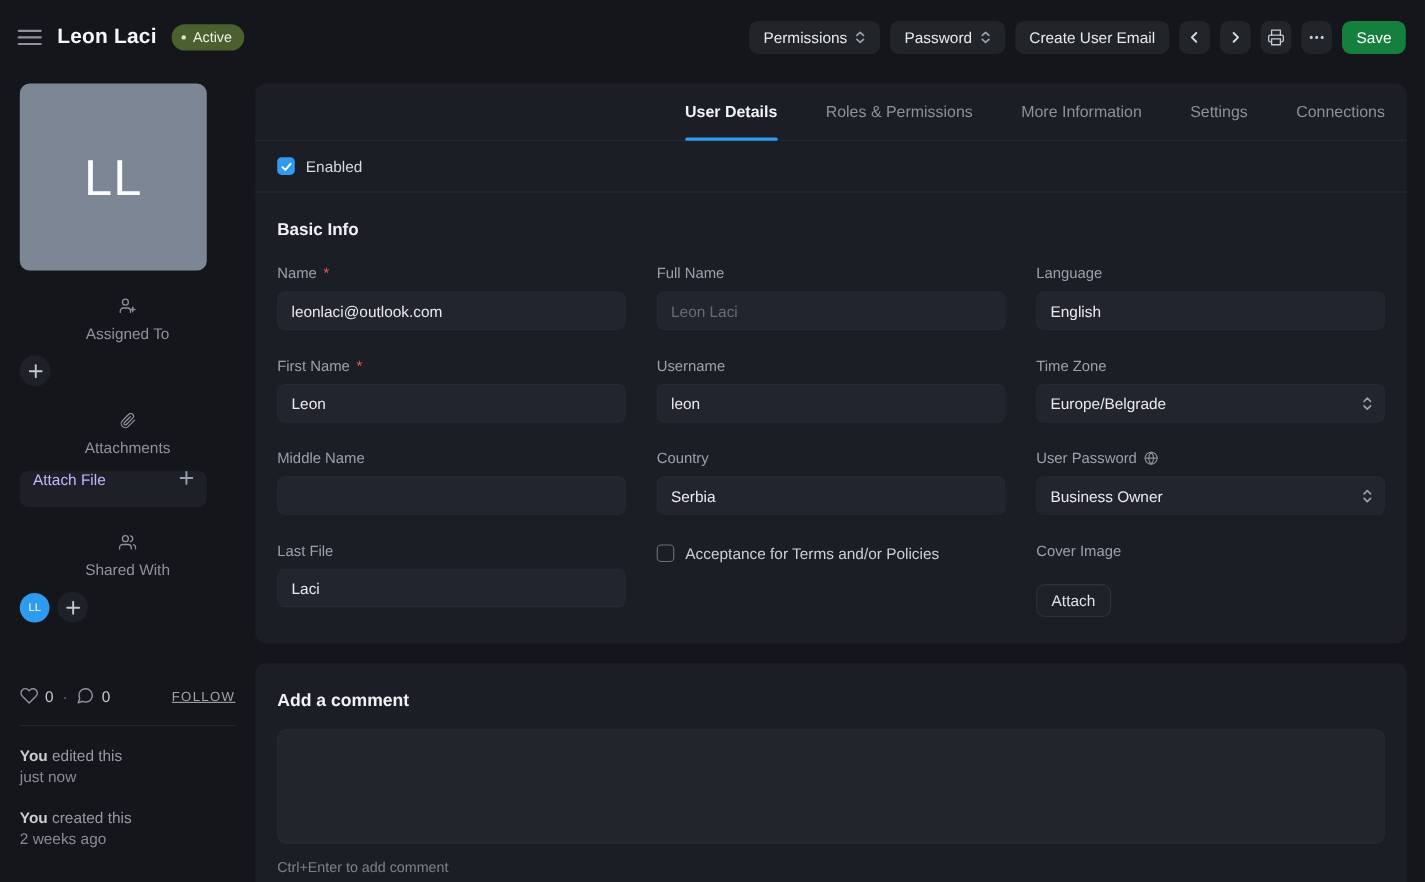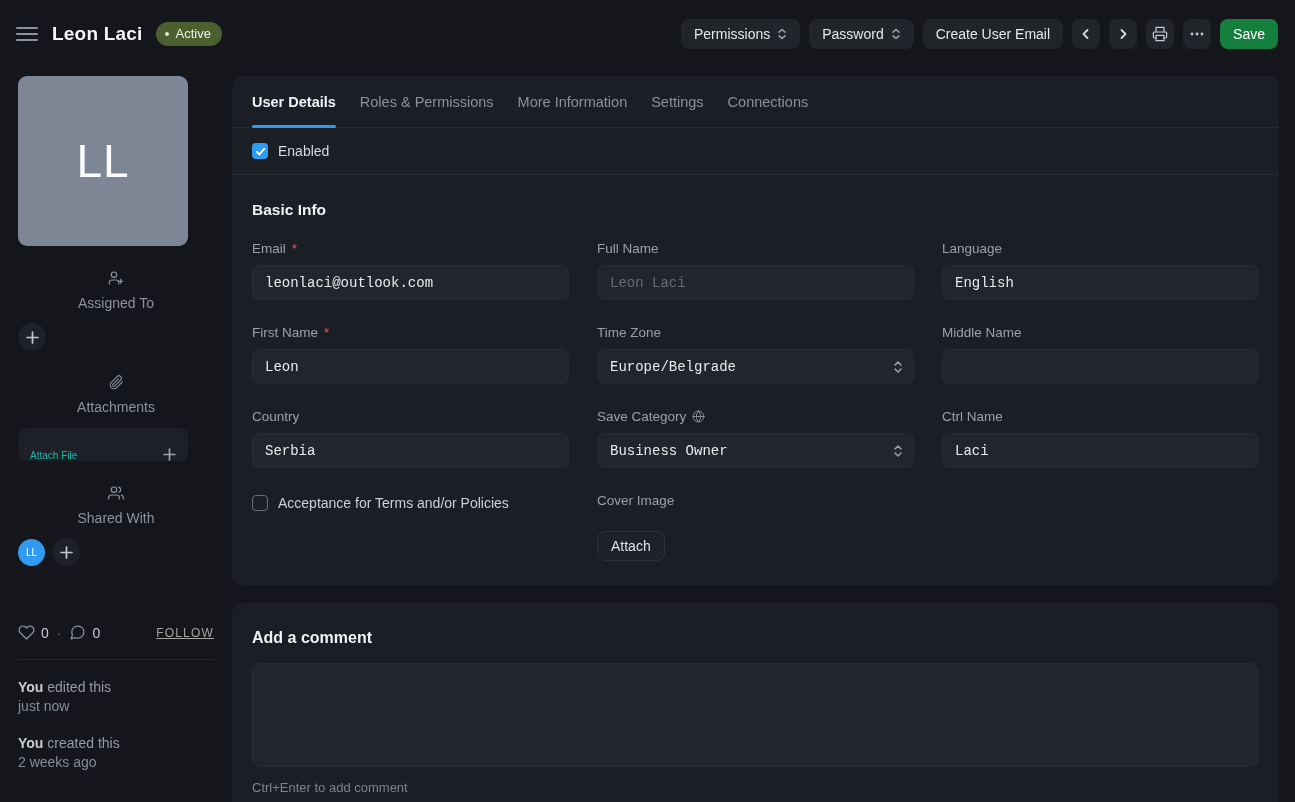--- a/index.html
+++ b/index.html
@@ -29,21 +29,21 @@
 
   
   .avatar-large { width:170px; height:170px; border-radius:9px; background:#7d8694; color:#fbfcfd;
     display:flex; align-items:center; justify-content:center; font-size:46px; font-weight:300; letter-spacing:1px; }
   .side-section { margin-top:24px; }
   .side-label { display:flex; align-items:center; gap:9px; color:#8d939c; font-size:14px;flex-direction:column; }
   .side-label svg { color:#8d939c; flex:0 0 auto; }
   .plus-circle { width:28px; height:28px; border-radius:50%; background:#1e2127; border:none; color:#c4c8cd;
     display:inline-flex; align-items:center; justify-content:center; cursor:pointer; margin-top:12px; }
   .attach-file-btn { margin-top:13px; width:170px; height:33px; background:#1d2026; border:none; border-radius:8px;
-    color:#14b8a6; font-size:10px; display:flex; align-items:flex-end; justify-content:space-between; padding:0 12px; cursor:pointer; font-family:inherit; }
+    color:#c4b5fd; font-size:14px; display:flex; align-items:flex-start; justify-content:space-between; padding:0 12px; cursor:pointer; font-family:inherit; }
   .attach-file-btn svg { color:#9aa1ab; }
   .shared-row { display:flex; align-items:center; gap:7px; margin-top:12px; }
   .avatar-small { width:27px; height:27px; border-radius:50%; background:#2e9bf0; color:#fff; font-size:10px;
     display:flex; align-items:center; justify-content:center; cursor:pointer; }
   .shared-row .plus-circle { margin-top:0; }
   .tag-placeholder { color:#8b919a; font-size:14px; margin-top:13px; cursor:text; }
 
   .social-row { margin-top:58px; display:flex; align-items:center; color:#8d939c; font-size:14px; }
   .social-row .cnt { color:#c6cad0; margin-left:6px; }
   .social-sep { margin:0 8px; color:#6d737c; }
@@ -51,41 +51,41 @@
   .side-divider { border-top:1px solid #23272e; margin:18px 0 0 0; }
   .history-item { margin-top:18px; font-size:14px; color:#959ba4; line-height:1.35; }
   .history-item b { color:#c9cdd2; font-weight:bold; }
   .history-time { color:#878d96; }
 
   
   .panel { background:#1b1e25; border-radius:10px; }
   .panel + .panel { margin-top:18px; }
 
   
-  .tabs { display:flex; gap:24px; padding:0 20px; border-bottom:1px solid #272b33; }
+  .tabs { display:flex; gap:44px; padding:0 20px; border-bottom:1px solid #272b33;justify-content:flex-end; }
   .tab { position:relative; font-size:14.5px; color:#8b919a; padding:18px 0 17px; cursor:pointer; }
   .tab.active { color:#f2f4f6; font-weight:bold; }
   .tab.active::after { content:""; position:absolute; left:0; right:0; bottom:-1px; height:3px; border-radius:2px; background:#2e9bf0; }
 
   .enabled-row { display:flex; align-items:center; gap:10px; padding:15px 20px; border-bottom:1px solid #272b33; }
   .enabled-row .cb-label { font-size:14px; color:#d6d9dd; }
 
   .checkbox { width:16px; height:16px; border-radius:4px; display:inline-flex; align-items:center; justify-content:center; cursor:pointer; flex:0 0 auto; }
   .checkbox.checked { background:#2e9bf0; }
   .checkbox.unchecked { background:transparent; border:1.5px solid #6a7078; }
 
   
   .form-area { padding:20px 20px 24px; }
   .section-heading { font-size:15.5px; font-weight:bold; color:#f0f2f4; margin:6px 0 22px; }
   .grid { display:grid; grid-template-columns:repeat(3, 1fr); column-gap:28px; row-gap:25px; }
   .field-label { font-size:13.5px; color:#9aa1ab; margin-bottom:9px; display:flex; align-items:center; gap:6px; }
   .required-star { color:#e05c55; }
   .input-wrap { position:relative; }
   .text-input { width:100%; height:35px; background:#22252d; border:1px solid #262a32; border-radius:7px;
-    color:#e8eaed; font-size:14px; padding:0 12px; font-family:Liberation Mono, monospace; outline:none; }
+    color:#e8eaed; font-size:14px; padding:0 12px; font-family:Liberation Sans, sans-serif; outline:none; }
   .text-input::placeholder { color:#666c75; }
   .select-caret { position:absolute; right:11px; top:50%; transform:translateY(-50%); color:#9aa1ab; pointer-events:none; display:flex; }
   .check-field { display:flex; align-items:flex-start; gap:10px; padding-top:2px; }
   .check-field .cb-label { font-size:14px; color:#ccd0d5; }
   .globe-icon { color:#8d939c; display:inline-flex; }
   .attach-btn { background:#1e2127; border:1px solid #2c313a; border-radius:8px; color:#dfe2e5; font-size:14px;
     height:30px; padding:0 13px; cursor:pointer; font-family:inherit; margin-top:14px; }
 
   
   .comment-panel { padding:20px 20px 22px; }
@@ -263,21 +263,21 @@
           </span>
           <span class="cb-label">Enabled</span>
         </div>
 
         <div class="form-area">
           <div class="section-heading">Basic Info</div>
           <div class="grid">
 
             <div>
               <div class="field-label">
-                  <span>Email</span>
+                  <span>Name</span>
                   <span class="required-star">*</span>
                 </div>
               <div class="input-wrap"><input class="text-input" value="leonlaci@outlook.com" style=""></div>
             </div>
             <div>
               <div class="field-label">
                   <span>Full Name</span>
                 </div>
               <div class="input-wrap"><input class="text-input" placeholder="Leon Laci" style=""></div>
             </div>
@@ -287,20 +287,26 @@
                 </div>
               <div class="input-wrap"><input class="text-input" value="English" style=""></div>
             </div>
 
             <div>
               <div class="field-label">
                   <span>First Name</span>
                   <span class="required-star">*</span>
                 </div>
               <div class="input-wrap"><input class="text-input" value="Leon" style=""></div>
+            </div>
+            <div>
+              <div class="field-label">
+                  <span>Username</span>
+                </div>
+              <div class="input-wrap"><input class="text-input" value="leon" style=""></div>
             </div>
             <div>
               <div class="field-label">
                   <span>Time Zone</span>
                 </div>
               <div class="input-wrap">
                 <input class="text-input" value="Europe/Belgrade" style="">
                 <span class="select-caret">
                     <svg width="10" height="14" viewBox="0 0 10 14" fill="none" stroke="currentColor" stroke-width="1.5" stroke-linecap="round" stroke-linejoin="round">
                       <polyline points="2,5 5,2 8,5"></polyline>
@@ -317,21 +323,21 @@
               <div class="input-wrap"><input class="text-input" value="" style=""></div>
             </div>
             <div>
               <div class="field-label">
                   <span>Country</span>
                 </div>
               <div class="input-wrap"><input class="text-input" value="Serbia" style=""></div>
             </div>
             <div>
               <div class="field-label">
-                <span>Save Category</span>
+                <span>User Password</span>
                 <span class="globe-icon">
                     <svg width="13" height="13" viewBox="0 0 24 24" fill="none" stroke="currentColor" stroke-width="1.8" stroke-linecap="round" stroke-linejoin="round">
                       <circle cx="12" cy="12" r="10"></circle>
                       <line x1="2" y1="12" x2="22" y2="12"></line>
                       <path d="M12 2a15.3 15.3 0 0 1 4 10 15.3 15.3 0 0 1-4 10 15.3 15.3 0 0 1-4-10 15.3 15.3 0 0 1 4-10z"></path>
                     </svg>
                   </span>
               </div>
               <div class="input-wrap">
                 <input class="text-input" value="Business Owner" style="">
@@ -339,21 +345,21 @@
                     <svg width="10" height="14" viewBox="0 0 10 14" fill="none" stroke="currentColor" stroke-width="1.5" stroke-linecap="round" stroke-linejoin="round">
                       <polyline points="2,5 5,2 8,5"></polyline>
                       <polyline points="2,9 5,12 8,9"></polyline>
                     </svg>
                   </span>
               </div>
             </div>
 
             <div>
               <div class="field-label">
-                  <span>Ctrl Name</span>
+                  <span>Last File</span>
                 </div>
               <div class="input-wrap"><input class="text-input" value="Laci" style=""></div>
             </div>
             <div class="check-field">
               <span class="checkbox unchecked"></span>
               <span class="cb-label">Acceptance for Terms and/or Policies</span>
             </div>
             <div>
               <div class="field-label">
                   <span>Cover Image</span>

